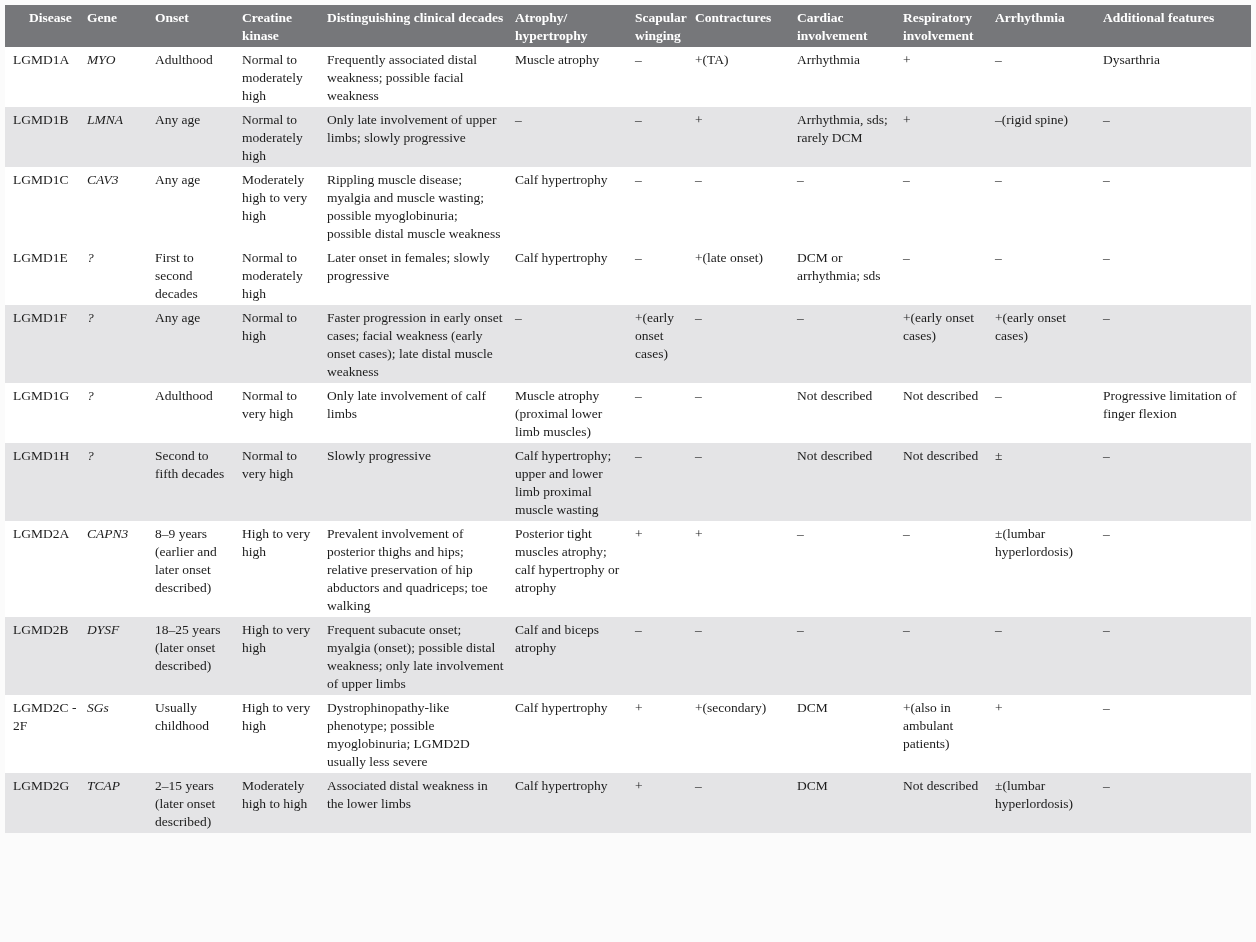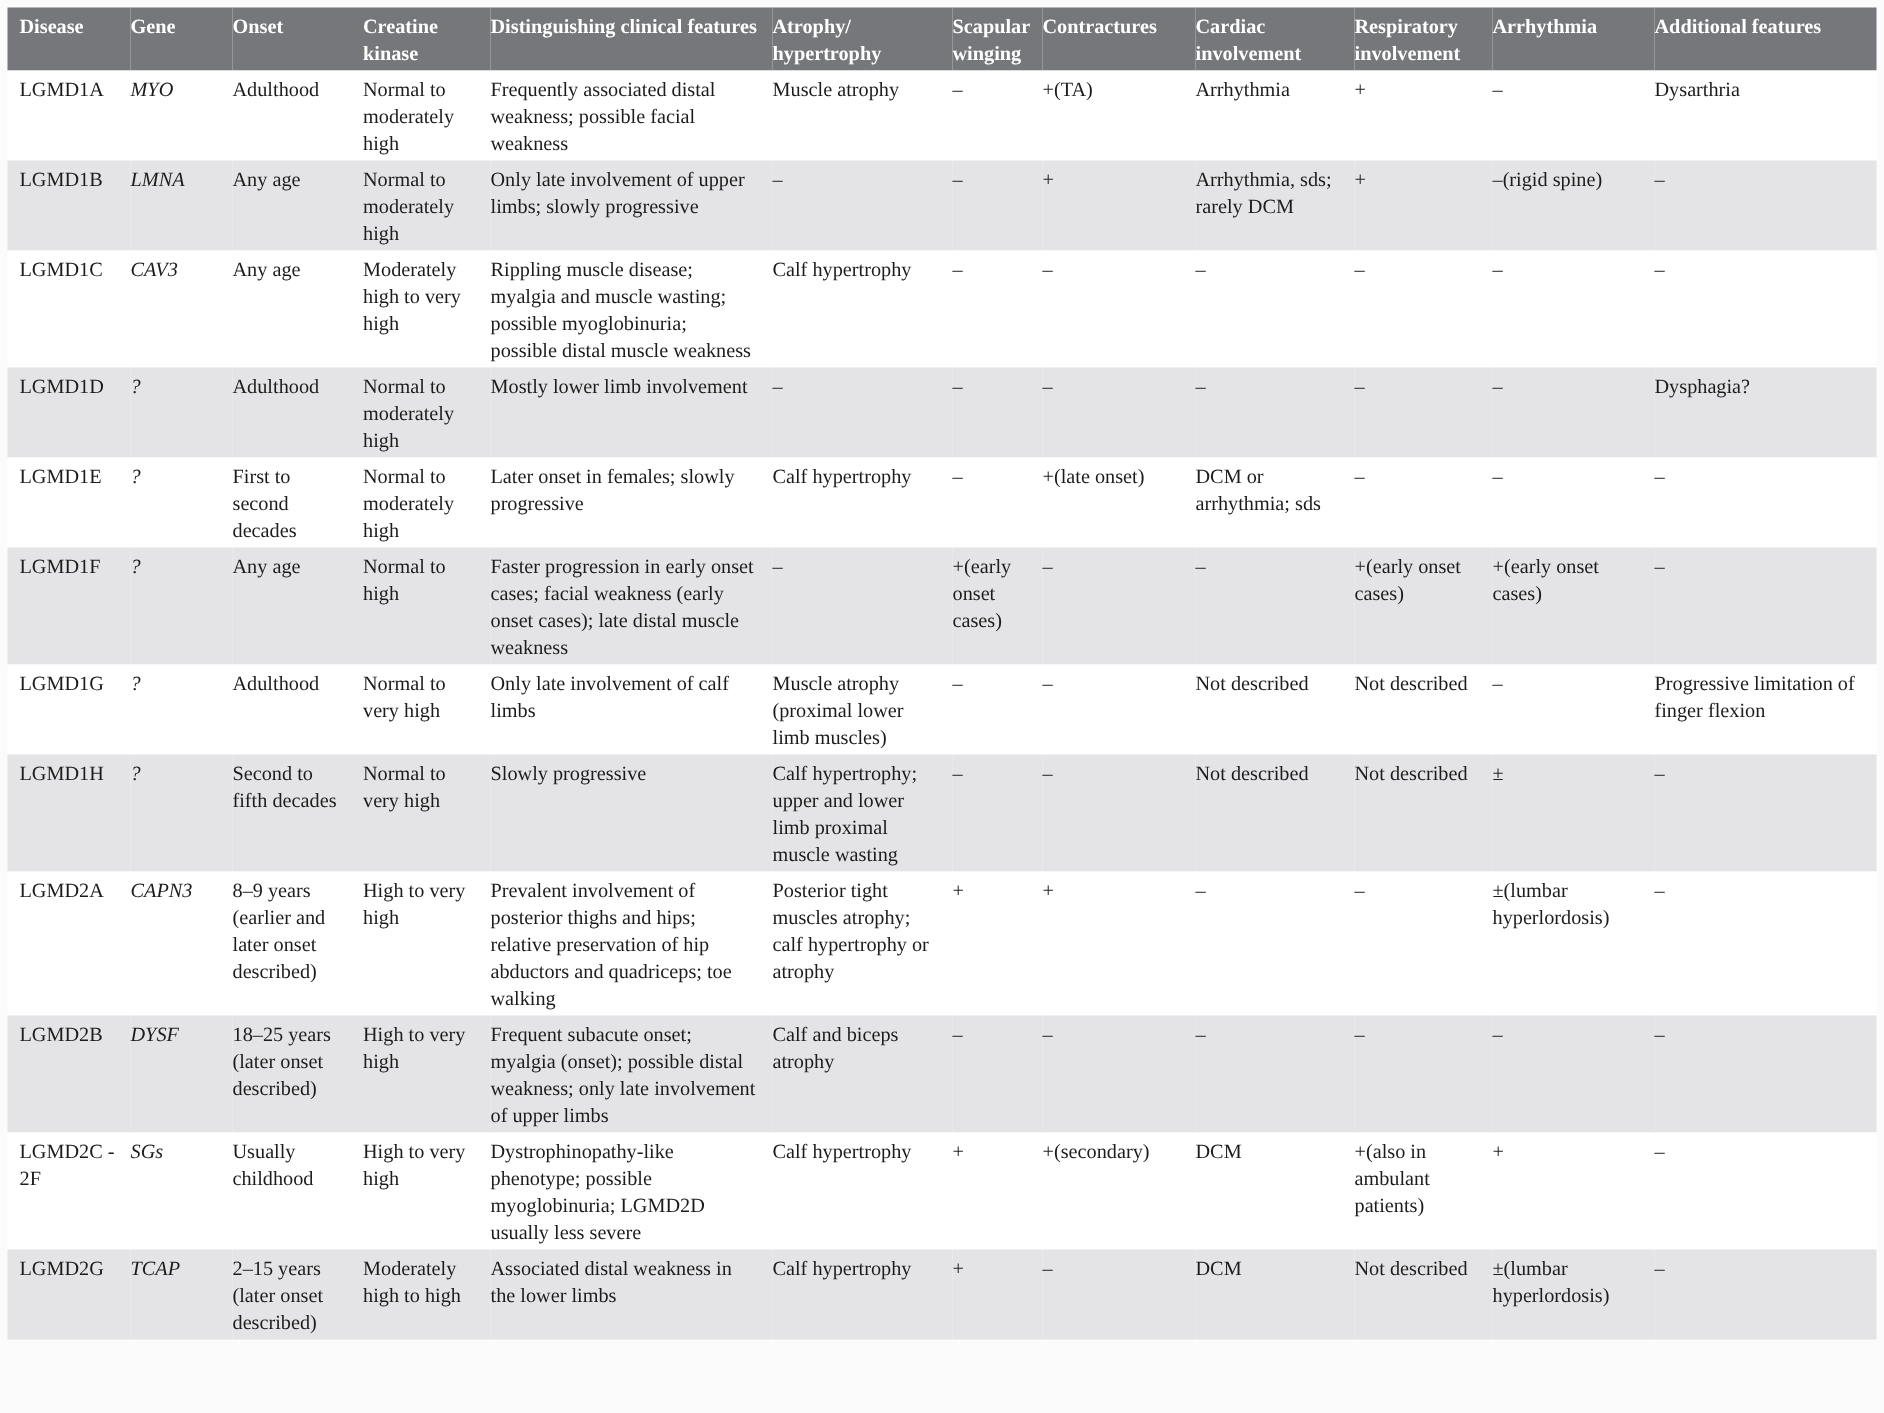--- a/index.html
+++ b/index.html
@@ -38,21 +38,21 @@
     background:var(--header-bg);
     color:var(--header-text);
     font-weight:bold;
     text-align:left;
     vertical-align:top;
     font-size:13.5px;
     line-height:18px;
     padding:4px 10px 2px 0;
     height:40px;
   }
-  thead th:first-child{padding-left:8px;}
+  thead th:first-child{padding-left:24px;}
   tbody td{
     vertical-align:top;
     font-size:13.5px;
     line-height:18px;
     padding:4px 10px 2px 0;
     background:var(--row-bg);
   }
   tbody td:first-child{padding-left:8px;}
   tbody tr.alt td{background:var(--row-alt-bg);}
   td.italic{font-style:italic;}
@@ -75,21 +75,21 @@
         <col class="c9">
         <col class="c10">
         <col class="c11">
     </colgroup>
     <thead>
       <tr>
         <th>Disease</th>
         <th>Gene</th>
         <th>Onset</th>
         <th>Creatine kinase</th>
-        <th>Distinguishing clinical features</th>
+        <th>Distinguishing clinical decades</th>
         <th>Atrophy/​hypertrophy</th>
         <th>Scapular winging</th>
         <th>Contractures</th>
         <th>Cardiac involvement</th>
         <th>Respiratory involvement</th>
         <th>Arrhythmia</th>
         <th>Additional features</th>
       </tr>
     </thead>
     <tbody>
@@ -128,34 +128,20 @@
           <td>Moderately high to very high</td>
           <td>Rippling muscle disease; myalgia and muscle wasting; possible myoglobinuria; possible distal muscle weakness</td>
           <td>Calf hypertrophy</td>
           <td>–</td>
           <td>–</td>
           <td>–</td>
           <td>–</td>
           <td>–</td>
           <td>–</td>
         </tr>
-        <tr class="alt">
-          <td>LGMD1D</td>
-          <td class="italic">?</td>
-          <td>Adulthood</td>
-          <td>Normal to moderately high</td>
-          <td>Mostly lower limb involvement</td>
-          <td>–</td>
-          <td>–</td>
-          <td>–</td>
-          <td>–</td>
-          <td>–</td>
-          <td>–</td>
-          <td>Dysphagia?</td>
-        </tr>
         <tr>
           <td>LGMD1E</td>
           <td class="italic">?</td>
           <td>First to second decades</td>
           <td>Normal to moderately high</td>
           <td>Later onset in females; slowly progressive</td>
           <td>Calf hypertrophy</td>
           <td>–</td>
           <td>+(late onset)</td>
           <td>DCM or arrhythmia; sds</td>

